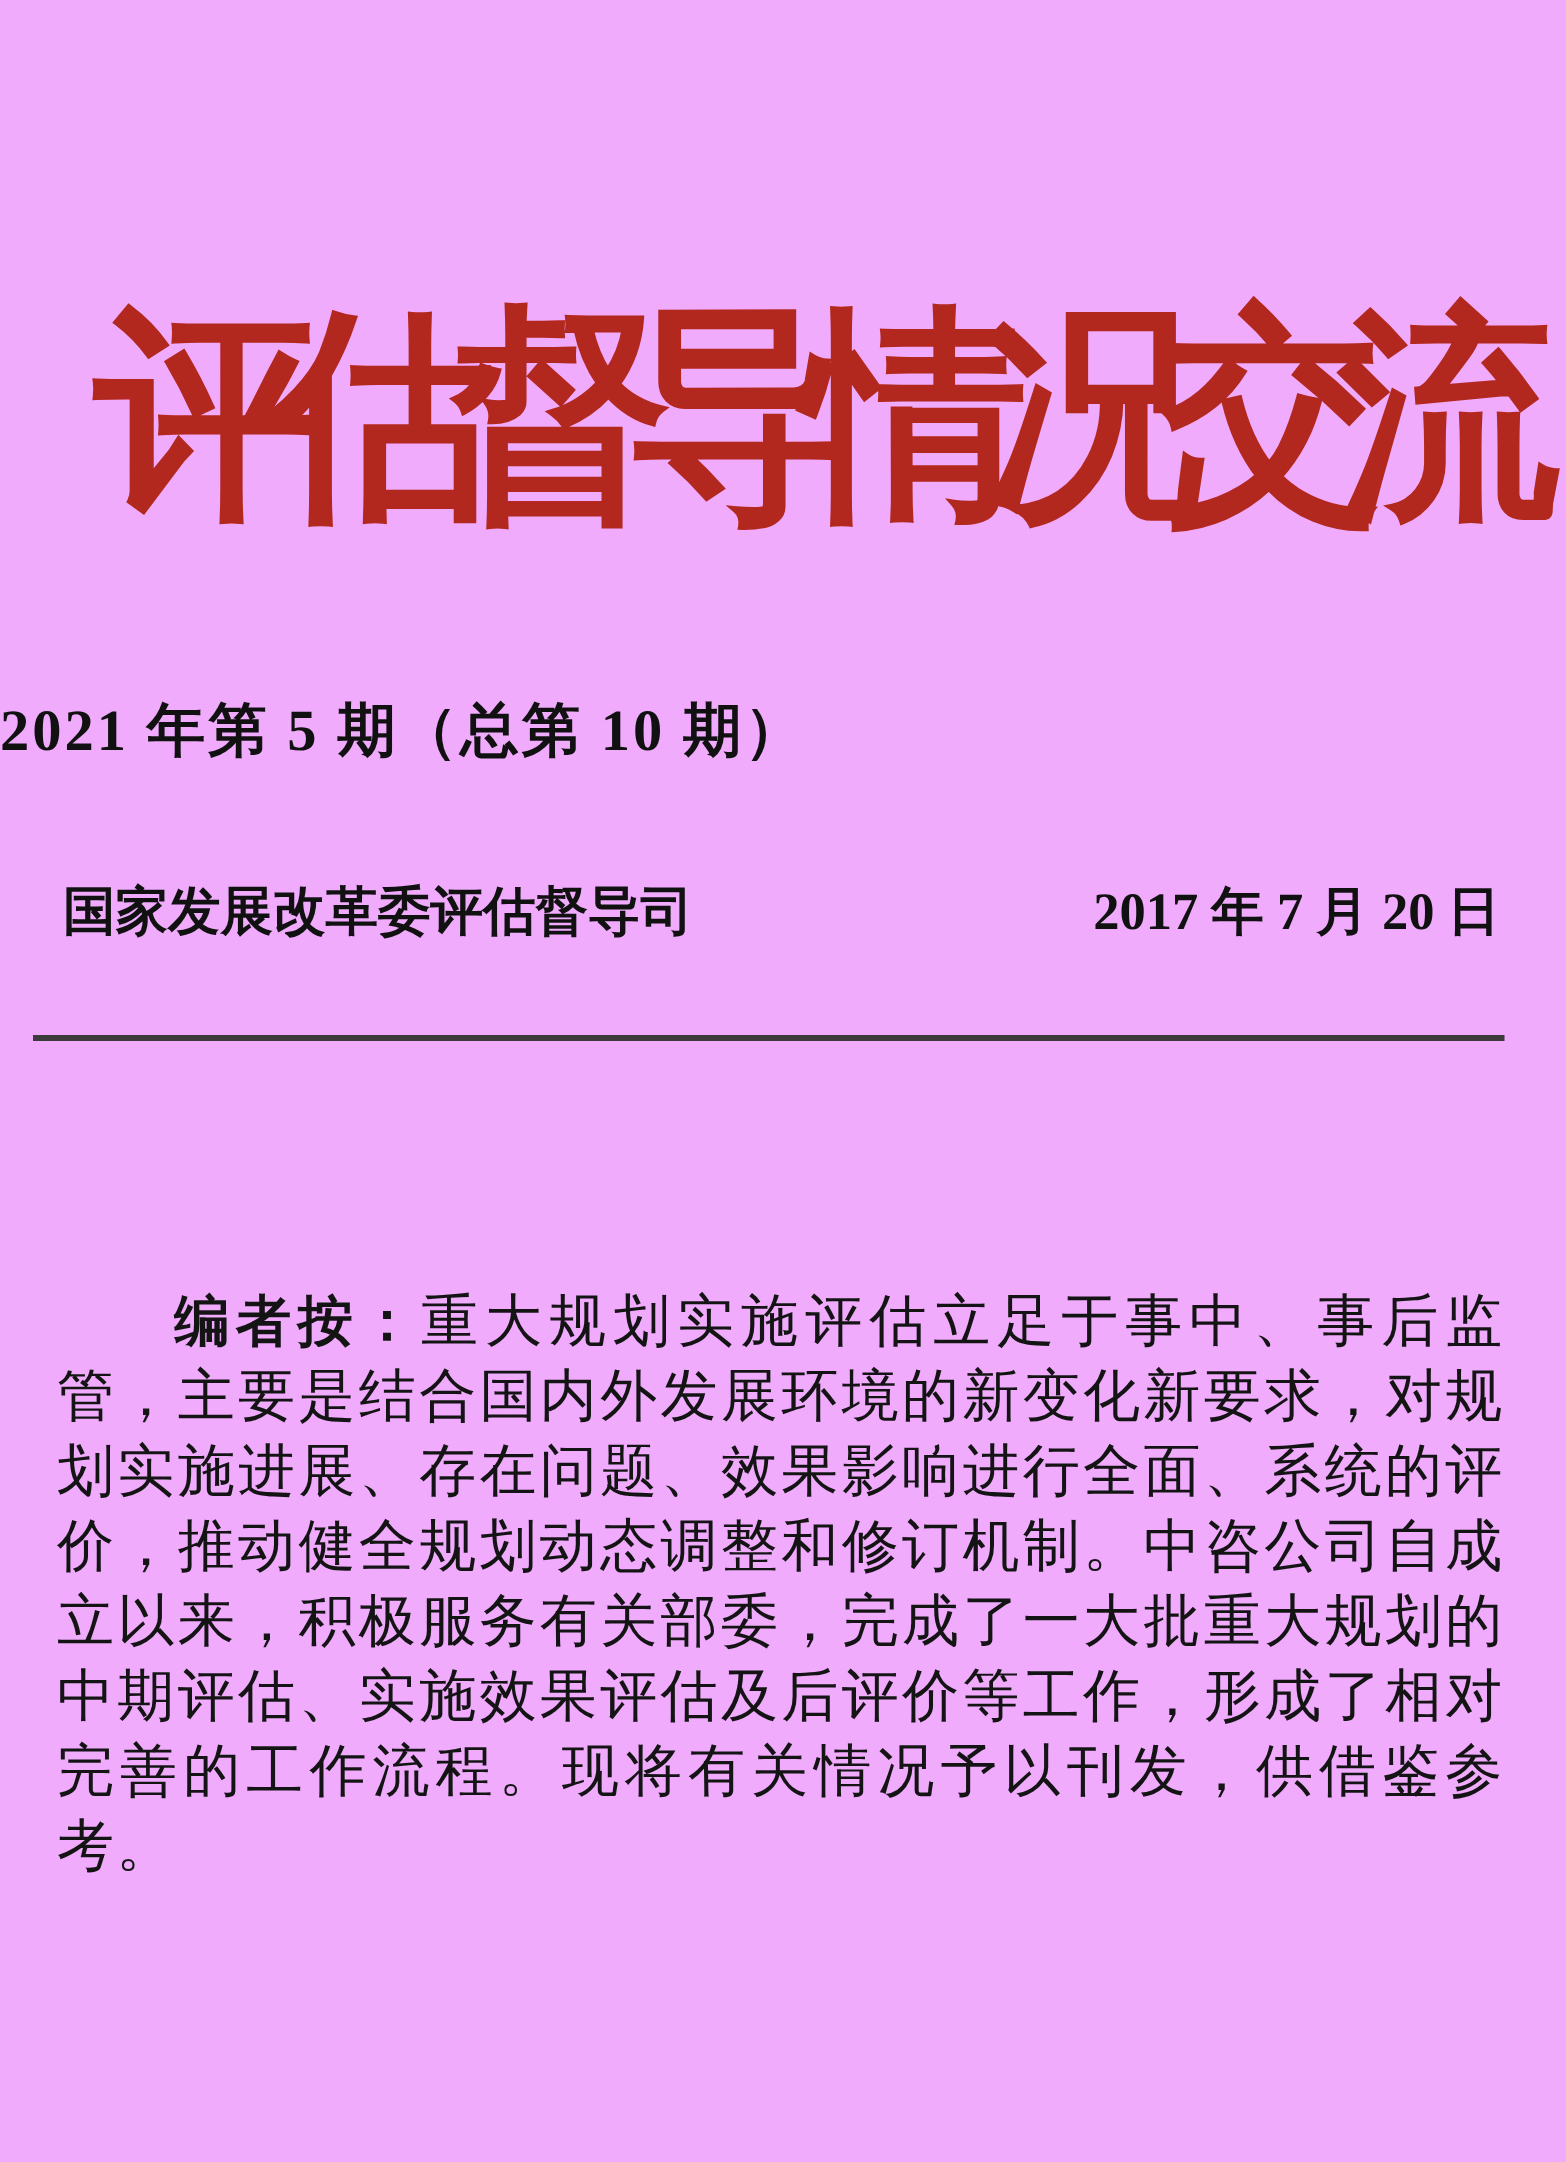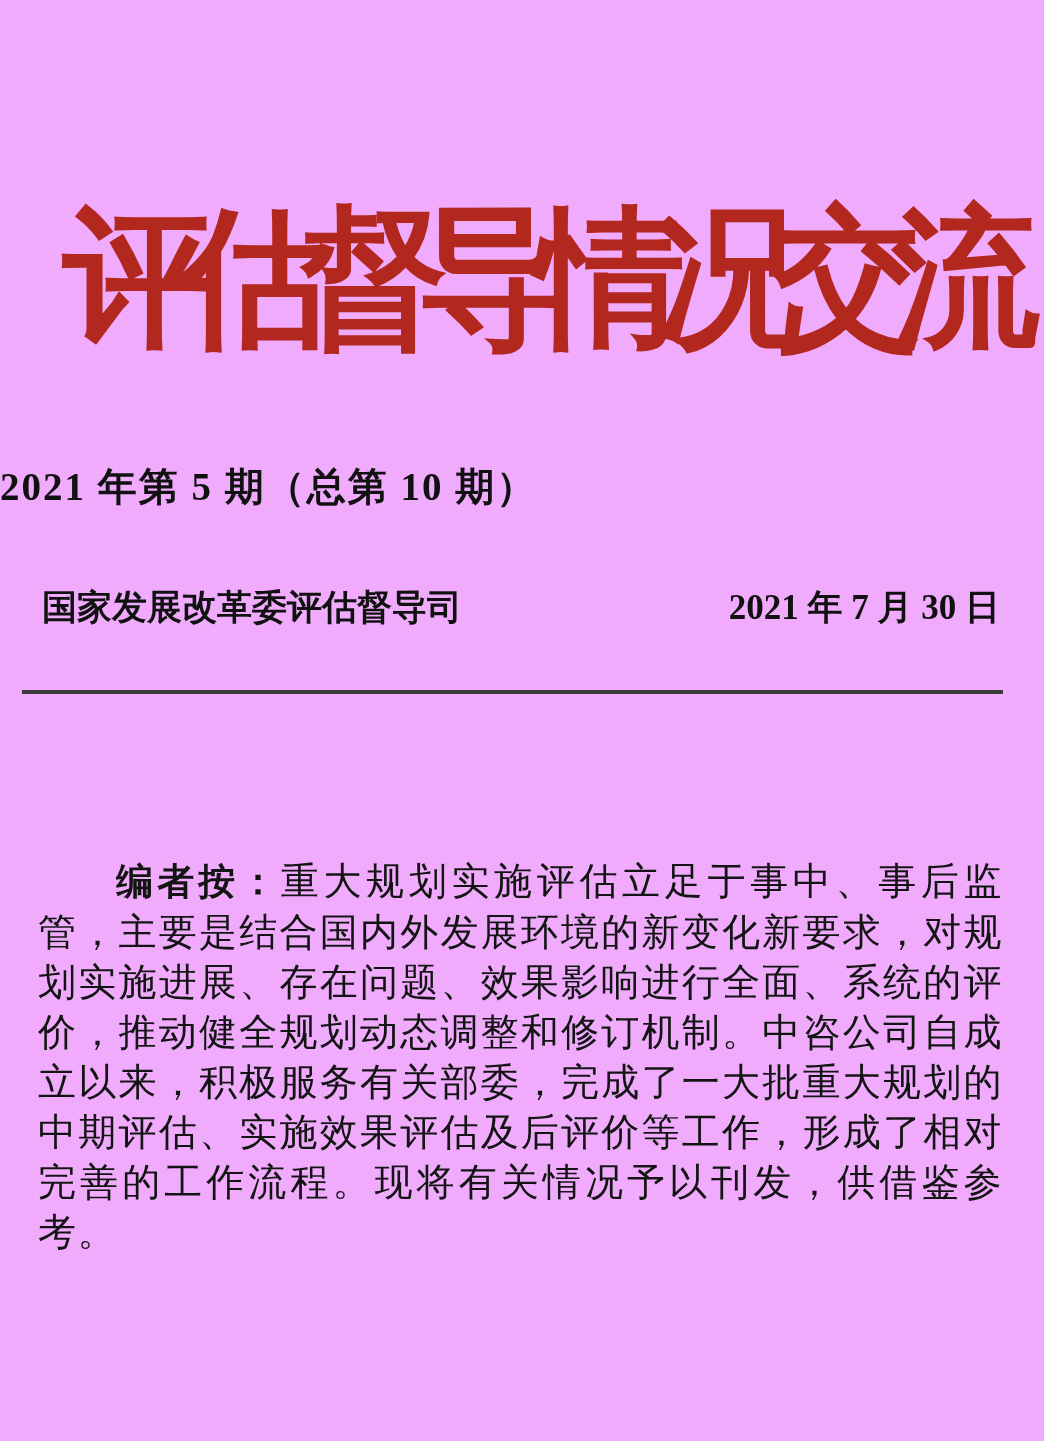--- a/index.html
+++ b/index.html
@@ -108,21 +108,21 @@
 
   <div class="masthead">
     <span class="masthead-title" style="color: rgb(179, 40, 30);">评估督导情况交流</span>
   </div>
 
   <div class="issue-line">2021 年第 5 期（总第 10 期）</div>
 
   <div class="publisher">
     <div class="publisher-row">
       <span>国家发展改革委评估督导司</span>
-      <span>2021 年 7 月 30 日</span>
+      <span>2017 年 7 月 20 日</span>
     </div>
   </div>
 
   <div class="masthead-rule"></div>
 
   <p class="editor-note"><strong class="editor-note-label">编者按：</strong><span>重大规划实施评估立足于事中、事后监管，主要是结合国内外发展环境的新变化新要求，对规划实施进展、存在问题、效果影响进行全面、系统的评价，推动健全规划动态调整和修订机制。中咨公司自成立以来，积极服务有关部委，完成了一大批重大规划的中期评估、实施效果评估及后评价等工作，形成了相对完善的工作流程。现将有关情况予以刊发，供借鉴参考。</span></p>
 
 </div>
 
 </body></html>

